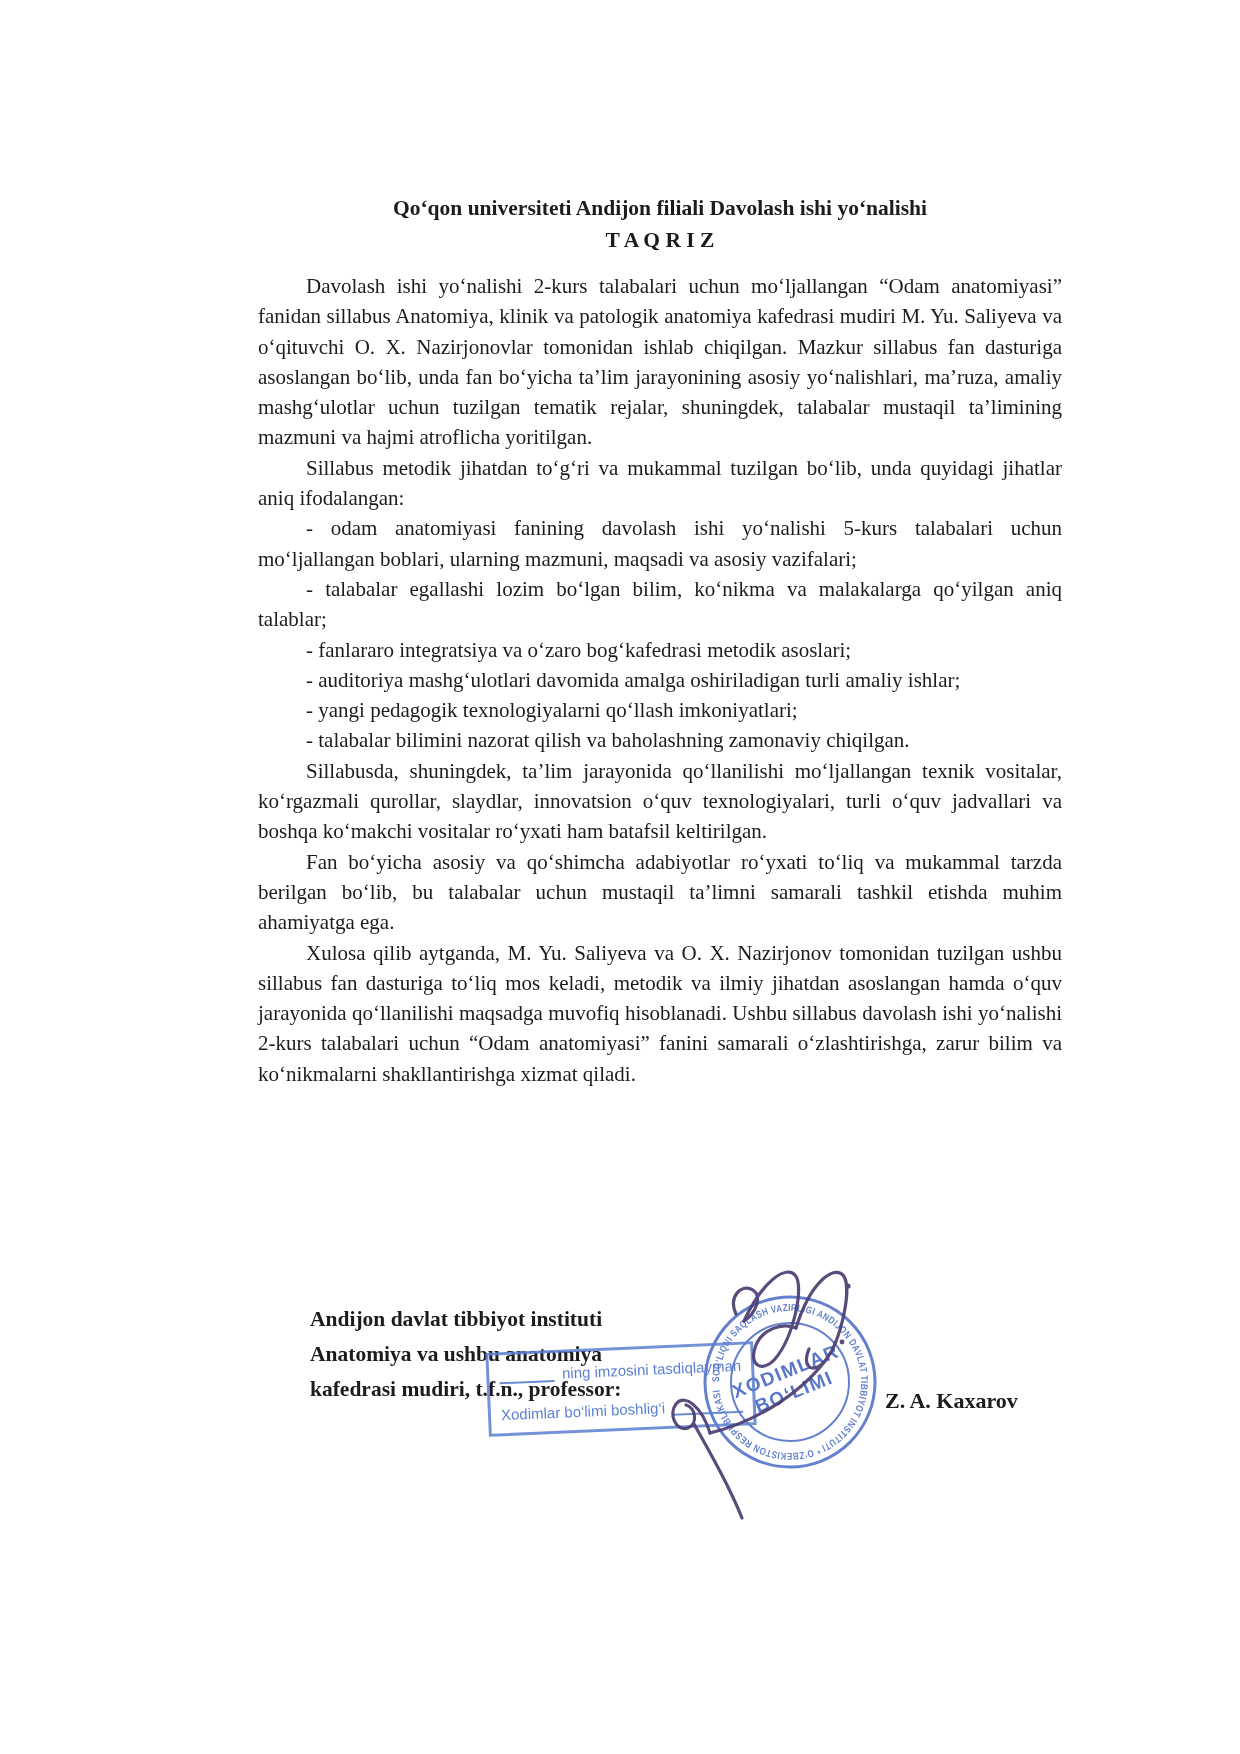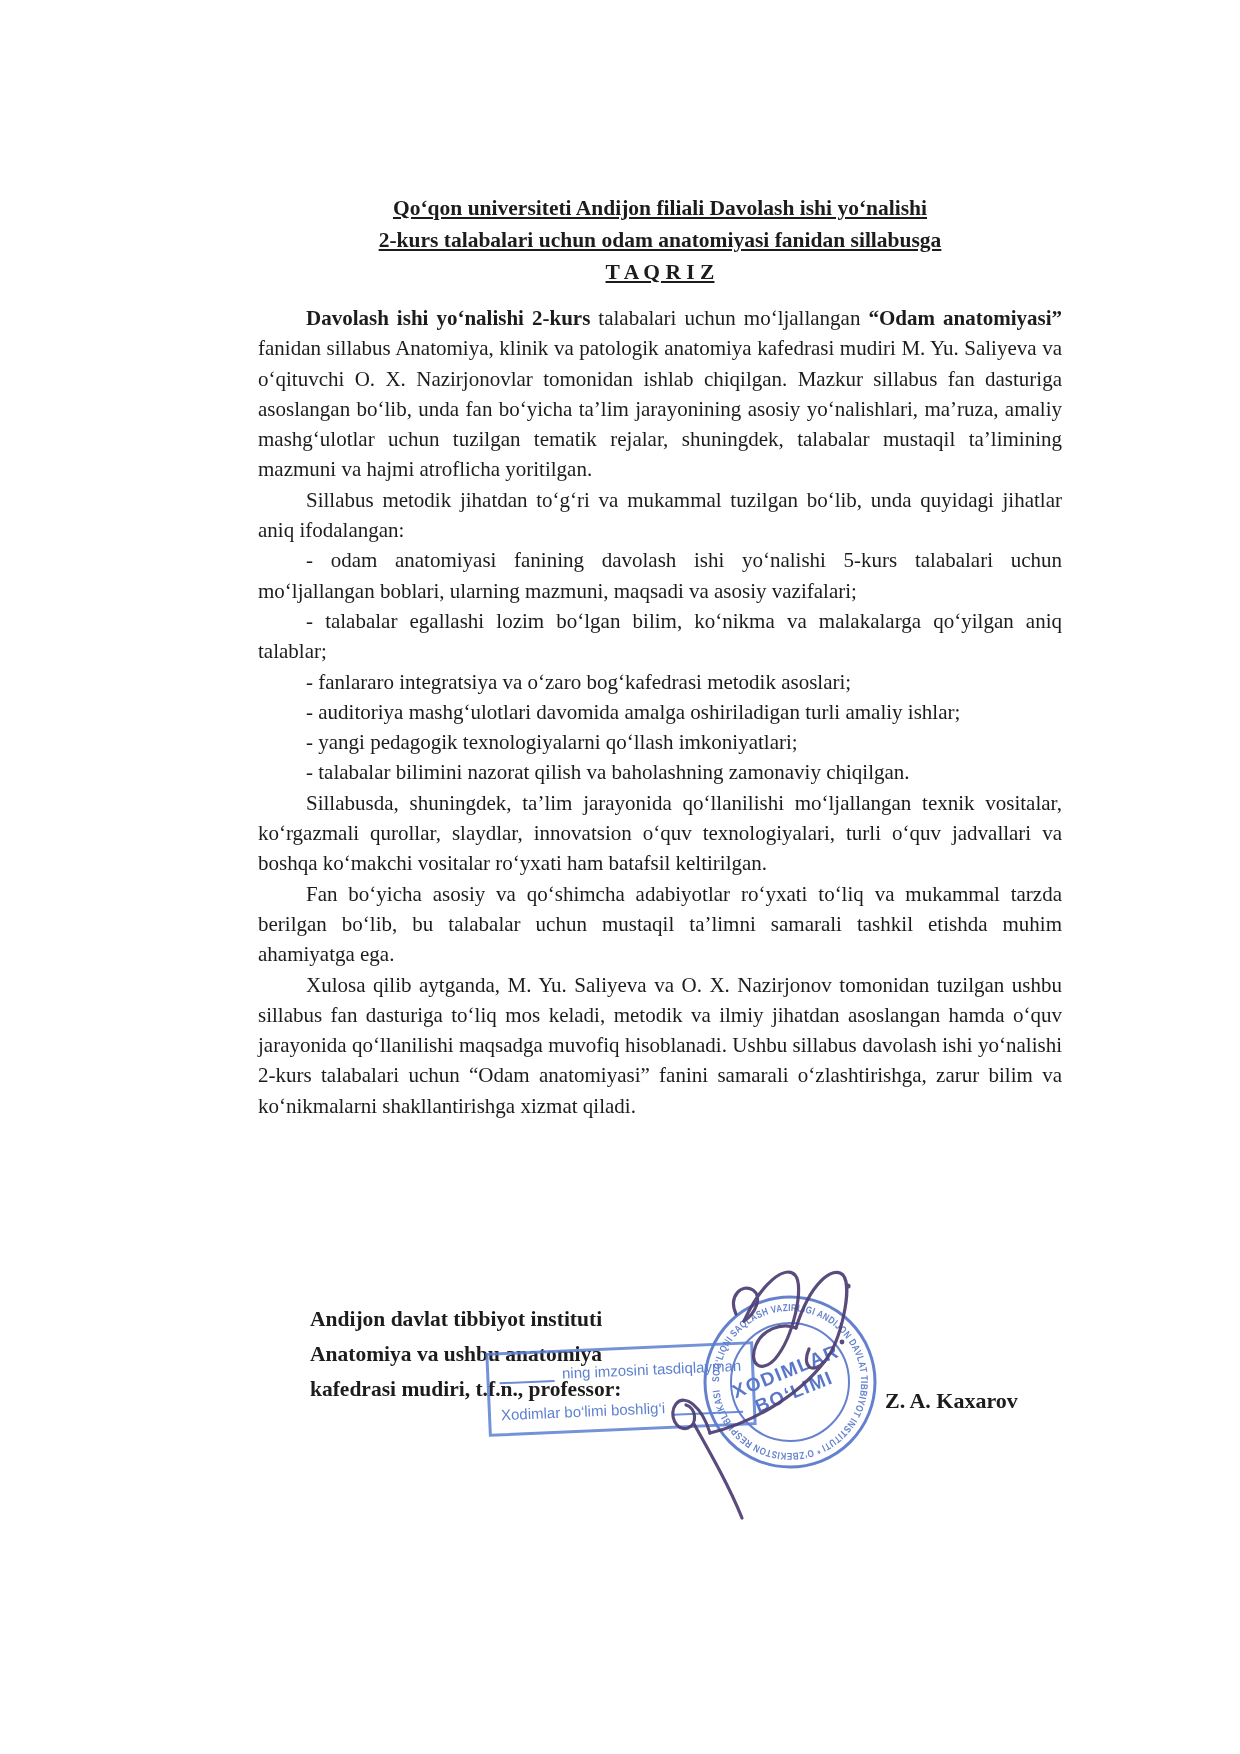--- a/index.html
+++ b/index.html
@@ -16,23 +16,23 @@
     position:absolute;
     left:258px;top:192px;width:804px;
     font-size:21px;line-height:30.3px;
     text-align:justify;
   }
   .title{
     text-align:center;font-weight:bold;
     font-size:21.5px;line-height:32px;
     margin-bottom:15px;
   }
-  .title div{text-indent:0;text-decoration:underline;}
+  .title div{text-indent:0;}
   .content p{margin:0;text-indent:48px;}
-  .b{font-weight:bold;}
+  .b{font-weight:normal;}
   .sig-block{
     position:absolute;left:310px;top:1266px;
     font-weight:bold;font-size:21.5px;line-height:35px;
     font-family:"Liberation Serif","DejaVu Serif",serif;
     margin-top:36px;
   }
   .sig-name{
     position:absolute;left:885px;top:1388px;
     font-weight:bold;font-size:22px;
     font-family:"Liberation Serif","DejaVu Serif",serif;
@@ -57,21 +57,20 @@
   .signature-ink{position:absolute;left:590px;top:1252px;z-index:4;}
 </style>
 </head>
 <body>
 
 <div class="page">
 
   <div class="content">
     <div class="title">
       <div>Qo‘qon universiteti Andijon filiali Davolash ishi yo‘nalishi</div>
-      <div>2-kurs  talabalari uchun odam anatomiyasi fanidan sillabusga</div>
       <div>T A Q R I Z</div>
     </div>
 
     <p><span class="b">Davolash ishi yo‘nalishi 2-kurs</span><span> talabalari uchun mo‘ljallangan </span><span class="b">“Odam anatomiyasi”</span><span> fanidan sillabus Anatomiya, klinik va patologik anatomiya kafedrasi mudiri M. Yu. Saliyeva va o‘qituvchi O. X. Nazirjonovlar tomonidan ishlab chiqilgan. Mazkur sillabus fan dasturiga asoslangan bo‘lib, unda fan bo‘yicha ta’lim jarayonining asosiy yo‘nalishlari, ma’ruza, amaliy mashg‘ulotlar uchun tuzilgan tematik rejalar, shuningdek, talabalar mustaqil ta’limining mazmuni va hajmi atroflicha yoritilgan.</span></p>
 
     <p>Sillabus metodik jihatdan to‘g‘ri va mukammal tuzilgan bo‘lib, unda quyidagi jihatlar aniq ifodalangan:</p>
 
     <p>- odam anatomiyasi fanining davolash ishi yo‘nalishi 5-kurs talabalari uchun mo‘ljallangan boblari, ularning mazmuni, maqsadi va asosiy vazifalari;</p>
     <p>- talabalar egallashi lozim bo‘lgan bilim, ko‘nikma va malakalarga qo‘yilgan aniq talablar;</p>
     <p>- fanlararo integratsiya va o‘zaro bog‘kafedrasi metodik asoslari;</p>

